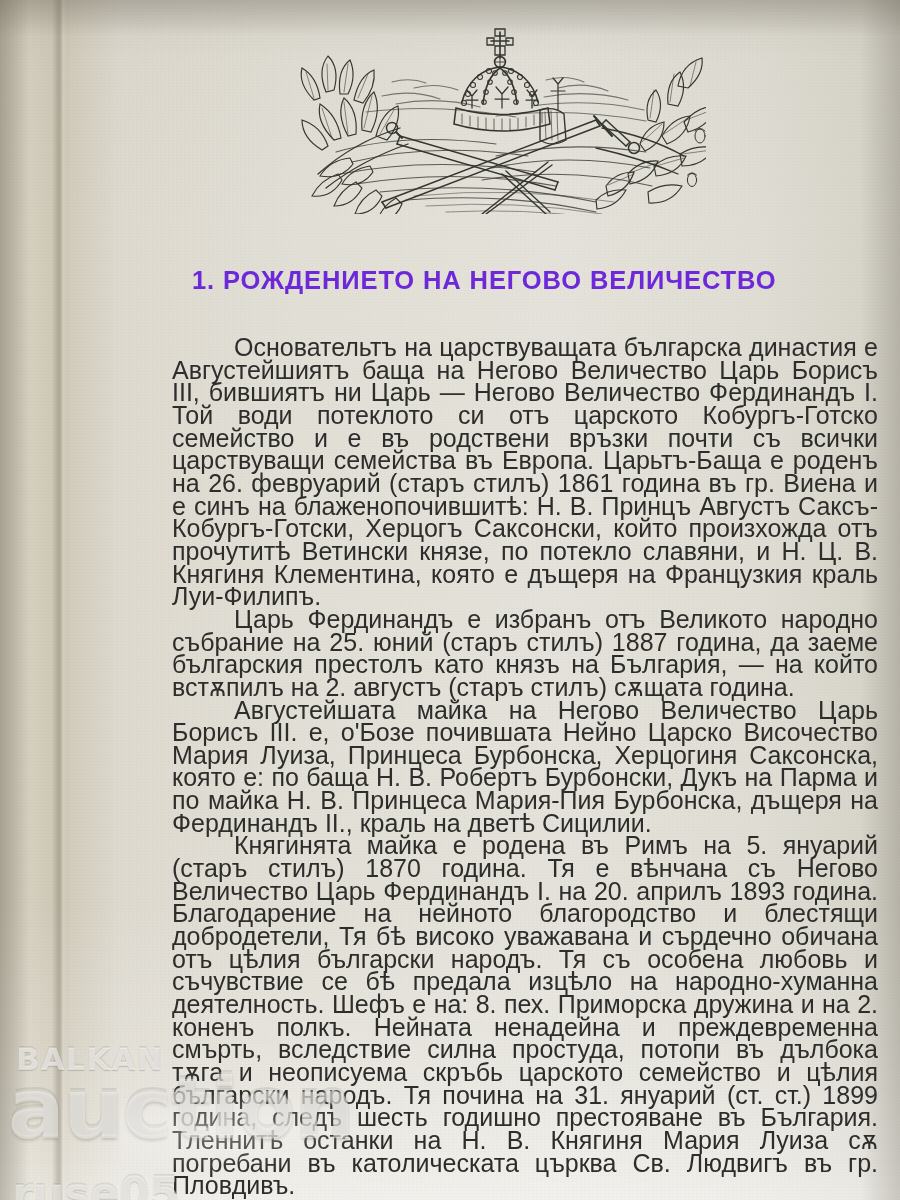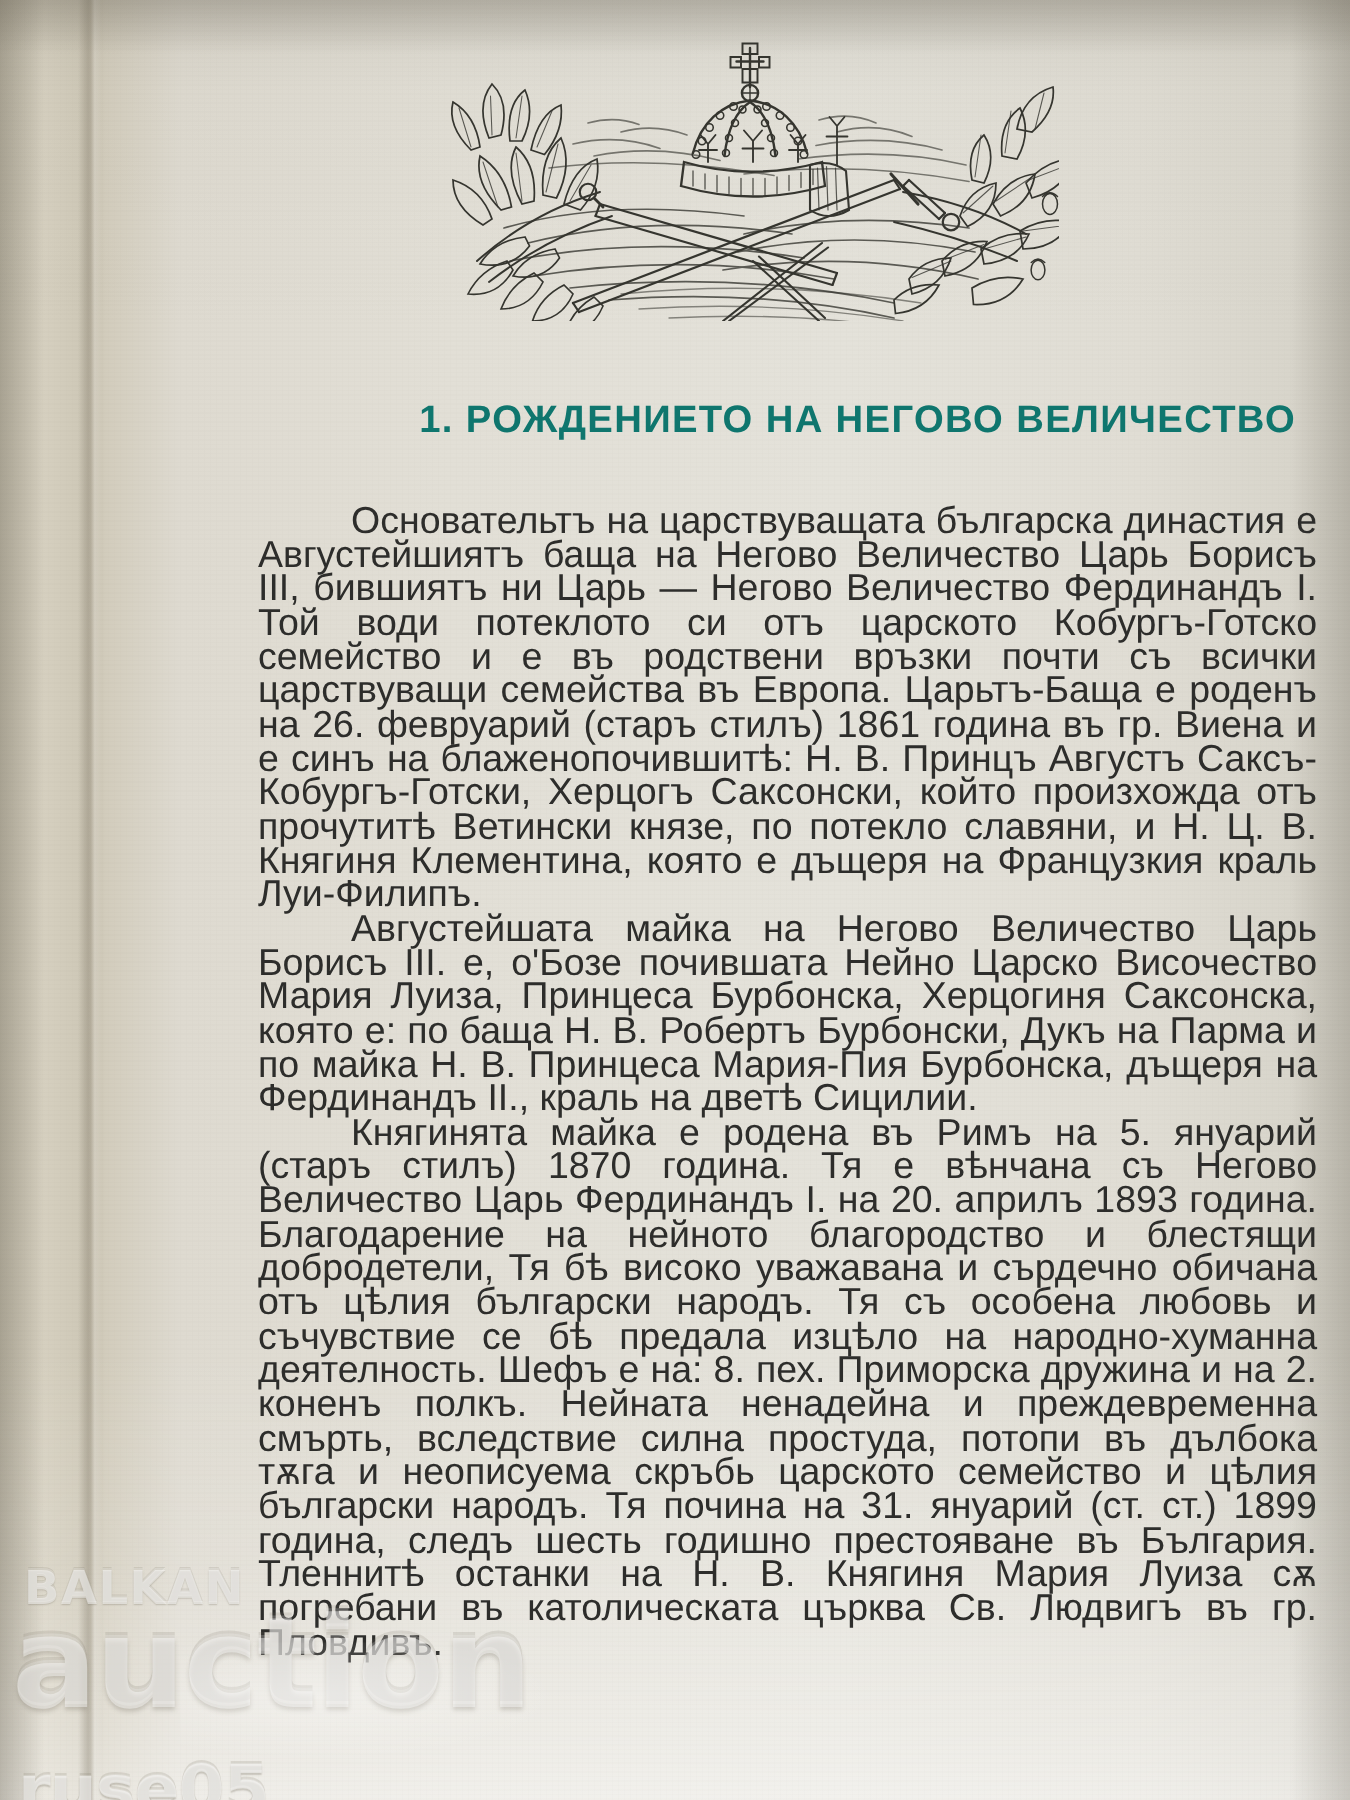--- a/index.html
+++ b/index.html
@@ -101,22 +101,22 @@
     height: 190px;
   }
   .vignette svg { display: block; width: 410px; height: 190px; }
 
   
   .chapter-title {
     position: absolute;
     left: 20px;
     top: 248px;
     width: 672px;
-    text-align: right;
-    color: #0f766e;
+    text-align: left;
+    color: #6d28d9;
     font-family: "Liberation Sans", sans-serif;
     font-weight: 700;
     font-size: 25.5px;
     line-height: 31px;
     letter-spacing: 0.9px;
   }
   .chapter-title .line2 { display: block; }
 
   
   .body-text {
@@ -399,20 +399,21 @@
         </g>
       </svg>
     </div>
 
     <h1 class="chapter-title">
       <span class="line1">1. РОЖДЕНИЕТО НА НЕГОВО ВЕЛИЧЕСТВО</span>
     </h1>
 
     <div class="body-text">
       <p>Основательтъ на царствуващата българска династия е Августейшиятъ баща на Негово Величество Царь Борисъ III, бившиятъ ни Царь — Негово Величество Фердинандъ I. Той води потеклото си отъ царското Кобургъ-Готско семейство и е въ родствени връзки почти съ всички царствуващи семейства въ Европа. Царьтъ-Баща е роденъ на 26. февруарий (старъ стилъ) 1861 година въ гр. Виена и е синъ на блаженопочившитѣ: Н. В. Принцъ Августъ Саксъ-Кобургъ-Готски, Херцогъ Саксонски, който произхожда отъ прочутитѣ Ветински князе, по потекло славяни, и Н. Ц. В. Княгиня Клементина, която е дъщеря на Французкия краль Луи-Филипъ.</p>
+      <p>Царь Фердинандъ е избранъ отъ Великото народно събрание на 25. юний (старъ стилъ) 1887 година, да заеме българския престолъ като князъ на България, — на който встѫпилъ на 2. августъ (старъ стилъ) сѫщата година.</p>
       <p>Августейшата майка на Негово Величество Царь Борисъ III. е, о'Бозе почившата Нейно Царско Височество Мария Луиза, Принцеса Бурбонска, Херцогиня Саксонска, която е: по баща Н. В. Робертъ Бурбонски, Дукъ на Парма и по майка Н. В. Принцеса Мария-Пия Бурбонска, дъщеря на Фердинандъ II., краль на дветѣ Сицилии.</p>
       <p>Княгинята майка е родена въ Римъ на 5. януарий (старъ стилъ) 1870 година. Тя е вѣнчана съ Негово Величество Царь Фердинандъ I. на 20. априлъ 1893 година. Благодарение на нейното благородство и блестящи добродетели, Тя бѣ високо уважавана и сърдечно обичана отъ цѣлия български народъ. Тя съ особена любовь и съчувствие се бѣ предала изцѣло на народно-хуманна деятелность. Шефъ е на: 8. пех. Приморска дружина и на 2. коненъ полкъ. Нейната ненадейна и преждевременна смърть, вследствие силна простуда, потопи въ дълбока тѫга и неописуема скръбь царското семейство и цѣлия български народъ. Тя почина на 31. януарий (ст. ст.) 1899 година, следъ шесть годишно престояване въ България. Тленнитѣ останки на Н. В. Княгиня Мария Луиза сѫ погребани въ католическата църква Св. Людвигъ въ гр. Пловдивъ.</p>
     </div>
 
   </div>
 
   <div class="watermark">
     <div class="wm wm-balkan">BALKAN</div>
     <div class="wm wm-auction">auction</div>
     <div class="wm wm-ruse">ruse05</div>

